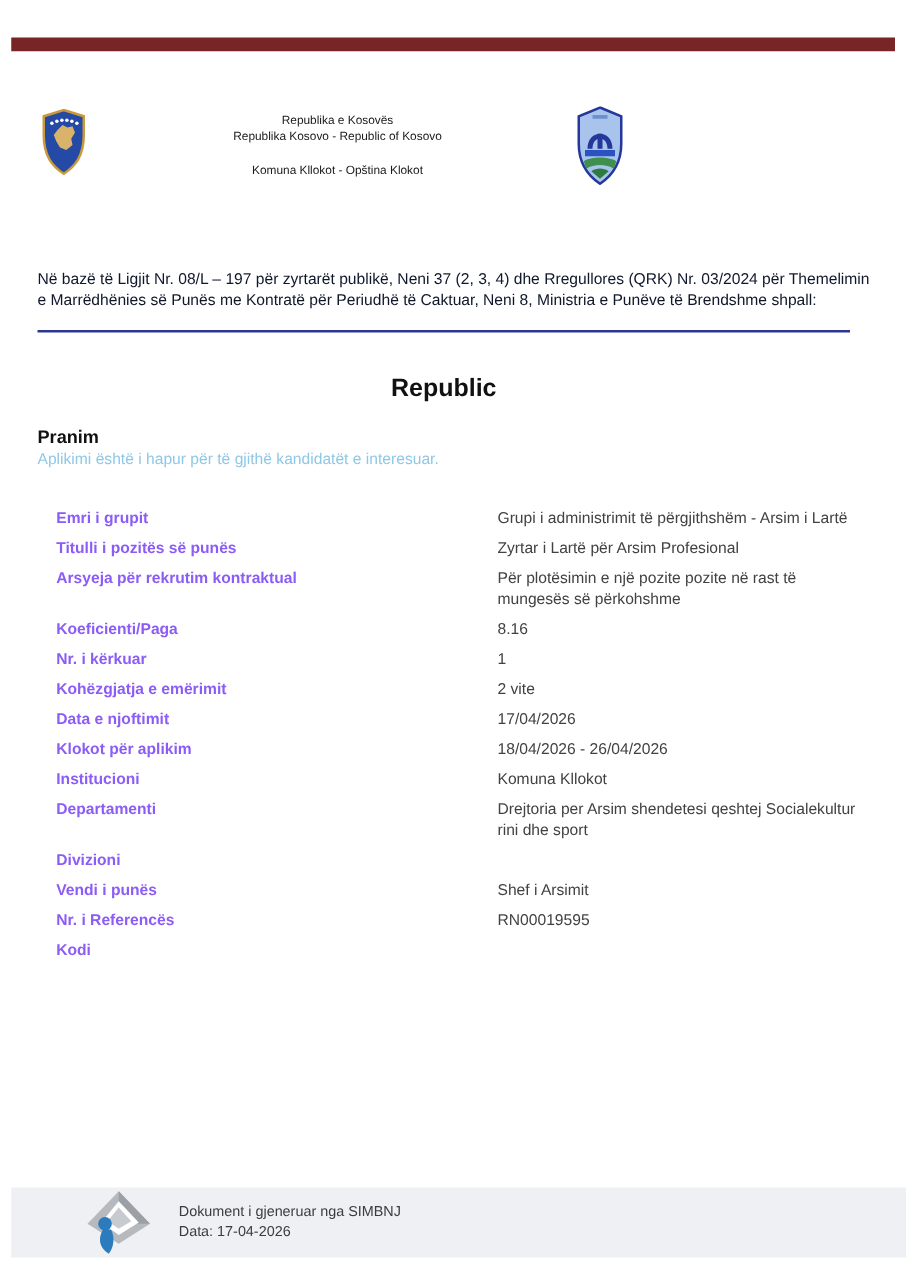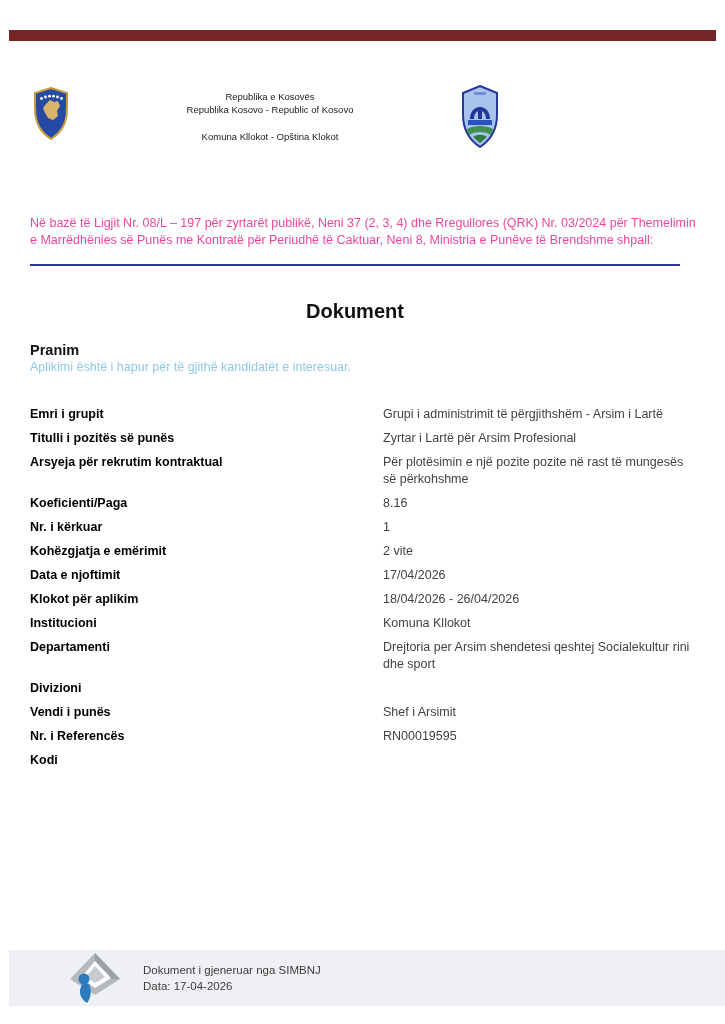--- a/index.html
+++ b/index.html
@@ -9,30 +9,30 @@
     color:#222;overflow:hidden;
   }
   .top-bar{position:absolute;left:9px;top:30px;width:707px;height:11px;background:var(--c-topbar,#772526);}
   
   .emblem-left{position:absolute;left:33px;top:87px;width:36px;height:53px;}
   .emblem-right{position:absolute;left:461px;top:85px;width:38px;height:63px;}
   .header-text{position:absolute;left:150px;top:90px;width:240px;text-align:center;
     font-size:9.5px;font-weight:normal;line-height:13px;color:#1a1a1a;}
   .header-text .muni{margin-top:14px;}
   
-  .intro{position:absolute;left:30px;top:202px;width:666px;font-size:12.5px;line-height:17.5px;color:#ec4899;}
+  .intro{position:absolute;left:30px;top:202px;width:666px;font-size:12.5px;line-height:17.5px;color:#0f172a;}
   .divider{position:absolute;left:30px;top:264px;width:650px;height:0;border-top:2px solid var(--c-divider,#2c3792);}
   .doc-title{position:absolute;left:30px;top:287px;width:650px;text-align:center;
     font-size:20px;font-weight:bold;color:#111;}
   .section-title{position:absolute;left:30px;top:330px;font-size:14.5px;font-weight:bold;color:#111;}
   .notice{position:absolute;left:30px;top:360px;font-size:12.5px;color:var(--c-notice,#8fc8e6);}
   
   .fields{position:absolute;left:30px;top:406px;width:666px;}
   .frow{display:flex;margin-bottom:7px;}
-  .frow .flabel{width:353px;flex:0 0 353px;font-size:12.5px;font-weight:bold;line-height:17px;color:#000000;}
+  .frow .flabel{width:353px;flex:0 0 353px;font-size:12.5px;font-weight:bold;line-height:17px;color:#8b5cf6;margin-left:15px;}
   .frow .fvalue{flex:1;font-size:12.5px;line-height:17px;color:#424242;}
   
   .footer{position:absolute;left:9px;top:950px;width:707px;height:56px;background:var(--c-footerbg,#eef0f3);
     display:flex;align-items:center;padding-left:40px;}
   .footer-logo{width:52px;height:52px;margin-left:20px;flex:0 0 52px;}
   .footer-text{margin-left:22px;font-size:11.5px;line-height:16.5px;color:#3c3c3c;}
 </style>
 </head>
 <body>
 
@@ -62,21 +62,21 @@
   <path d="M17 22 L21 22 L21 34 L17 34 Z" fill="#24379b"></path>
   <rect x="7" y="35" width="24" height="5" fill="#2a52c0"></rect>
   <path d="M6 44 C12 40 26 40 32 44 L30 50 C24 46 14 46 8 50 Z" fill="#3f8f4f"></path>
   <path d="M12 52 C16 49 22 49 26 52 L19 58 Z" fill="#2f7a40"></path>
 </svg>
 
 <p class="intro">Në bazë të Ligjit Nr. 08/L – 197 për zyrtarët publikë, Neni 37 (2, 3, 4) dhe Rregullores (QRK) Nr. 03/2024 për Themelimin e Marrëdhënies së Punës me Kontratë për Periudhë të Caktuar, Neni 8, Ministria e Punëve të Brendshme shpall:</p>
 
 <div class="divider"></div>
 
-<h1 class="doc-title">Dokument</h1>
+<h1 class="doc-title">Republic</h1>
 
 <h2 class="section-title">Pranim</h2>
 
 <div class="notice">Aplikimi është i hapur për të gjithë kandidatët e interesuar.</div>
 
 <div class="fields">
   <div class="frow">
     <div class="flabel">Emri i grupit</div>
     <div class="fvalue">Grupi i administrimit të përgjithshëm - Arsim i Lartë</div>
   </div>

